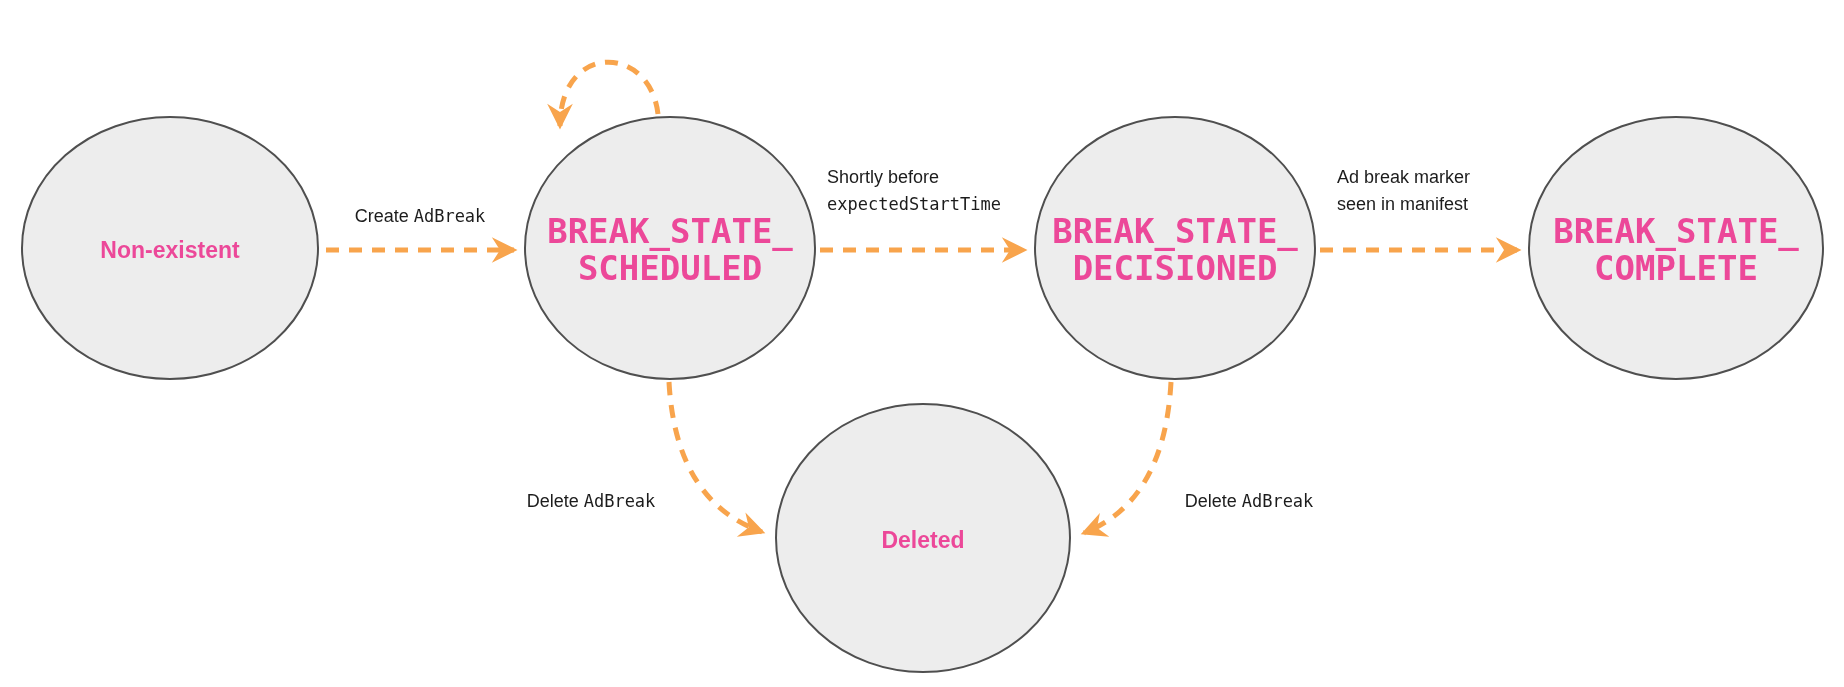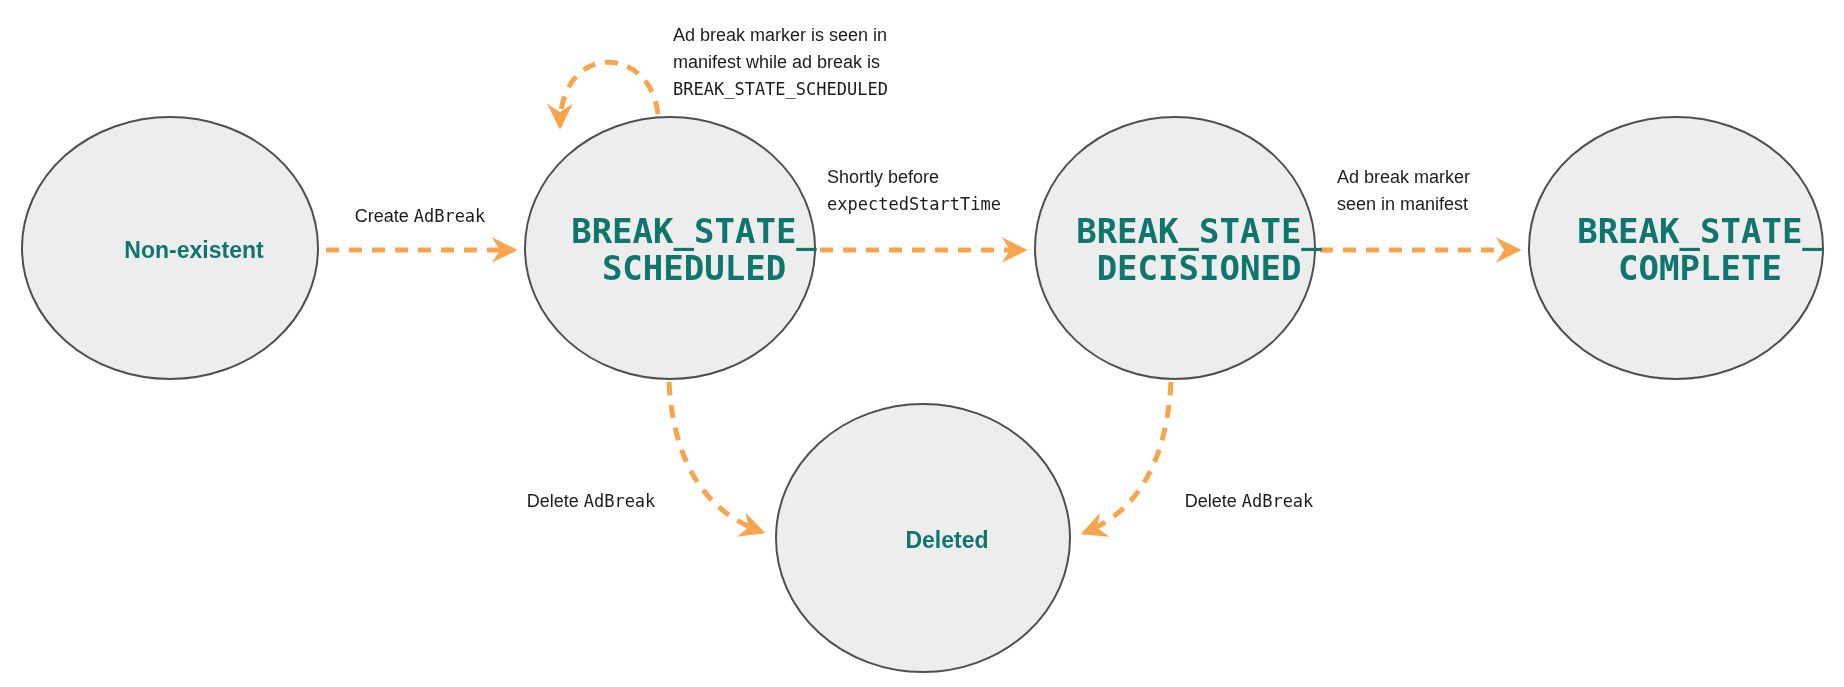--- a/index.html
+++ b/index.html
@@ -21,23 +21,22 @@
     stroke-dasharray: 13 10;
     stroke-linecap: butt;
   }
   .arrowhead { fill: #f8a44c; stroke: none; }
 
   .state-label {
     position: absolute;
     transform: translate(-50%, -50%);
     text-align: center;
     font-weight: bold;
-    color: #0f766e;
+    color: #ec4899;
     white-space: pre-line;
-    margin-left: 24px;
   }
   .state-sans { font-size: 23px; font-family: "Liberation Sans", sans-serif; }
   .state-mono { font-size: 34px; line-height: 1.1; font-family: "DejaVu Sans Mono", monospace; }
 
   .edge-label {
     position: absolute;
     color: #1c1c1c;
     font-size: 18px;
     line-height: 27px;
     white-space: nowrap;
@@ -80,21 +79,20 @@
   <div class="state-label state-mono" style="left:1175px; top:250px;">BREAK_STATE_
 DECISIONED</div>
 
   <div class="state-label state-mono" style="left:1676px; top:250px;">BREAK_STATE_
 COMPLETE</div>
 
   <div class="state-label state-sans" style="left:923px; top:540px;text-align:center;">Deleted</div>
 
   <div class="edge-label centered" style="left:420px; top:216px;"><span>Create </span><span class="mono">AdBreak</span></div>
 
-  <div class="edge-label" style="left:673px; top:22px;"><span>Ad break marker is seen in</span><br><span>manifest while ad break is</span><br><span class="mono">BREAK_STATE_SCHEDULED</span></div>
 
   <div class="edge-label" style="left:827px; top:164px;"><span>Shortly before</span><br><span class="mono">expectedStartTime</span></div>
 
   <div class="edge-label multiline" style="left:1337px; top:164px;">Ad break marker
 seen in manifest</div>
 
   <div class="edge-label centered" style="left:591px; top:501px;"><span>Delete </span><span class="mono">AdBreak</span></div>
 
   <div class="edge-label centered" style="left:1249px; top:501px;"><span>Delete </span><span class="mono">AdBreak</span></div>
 

